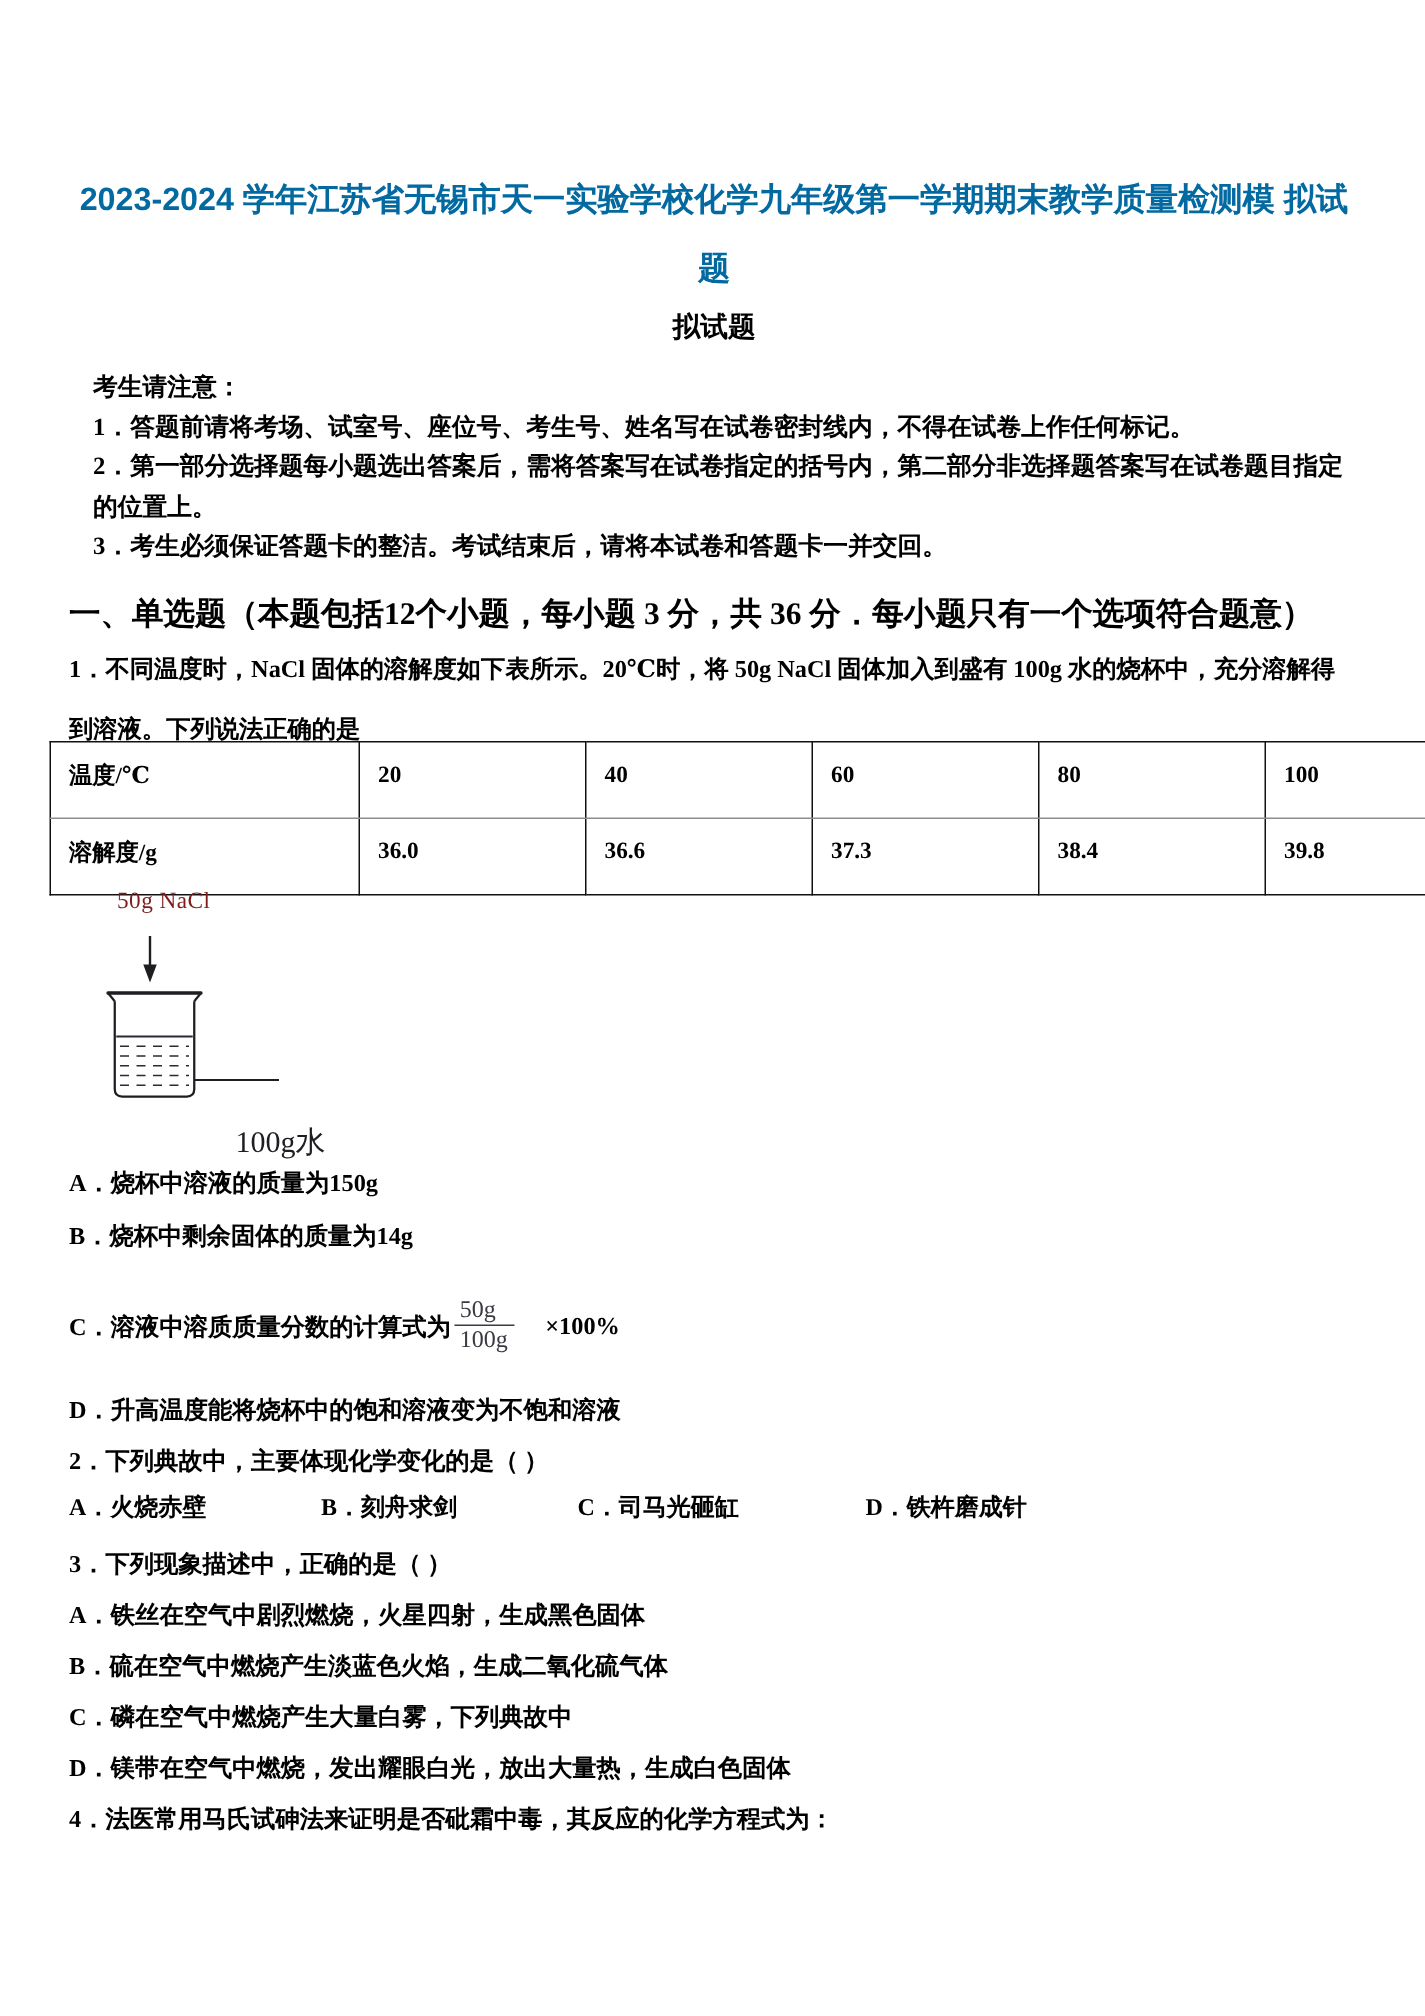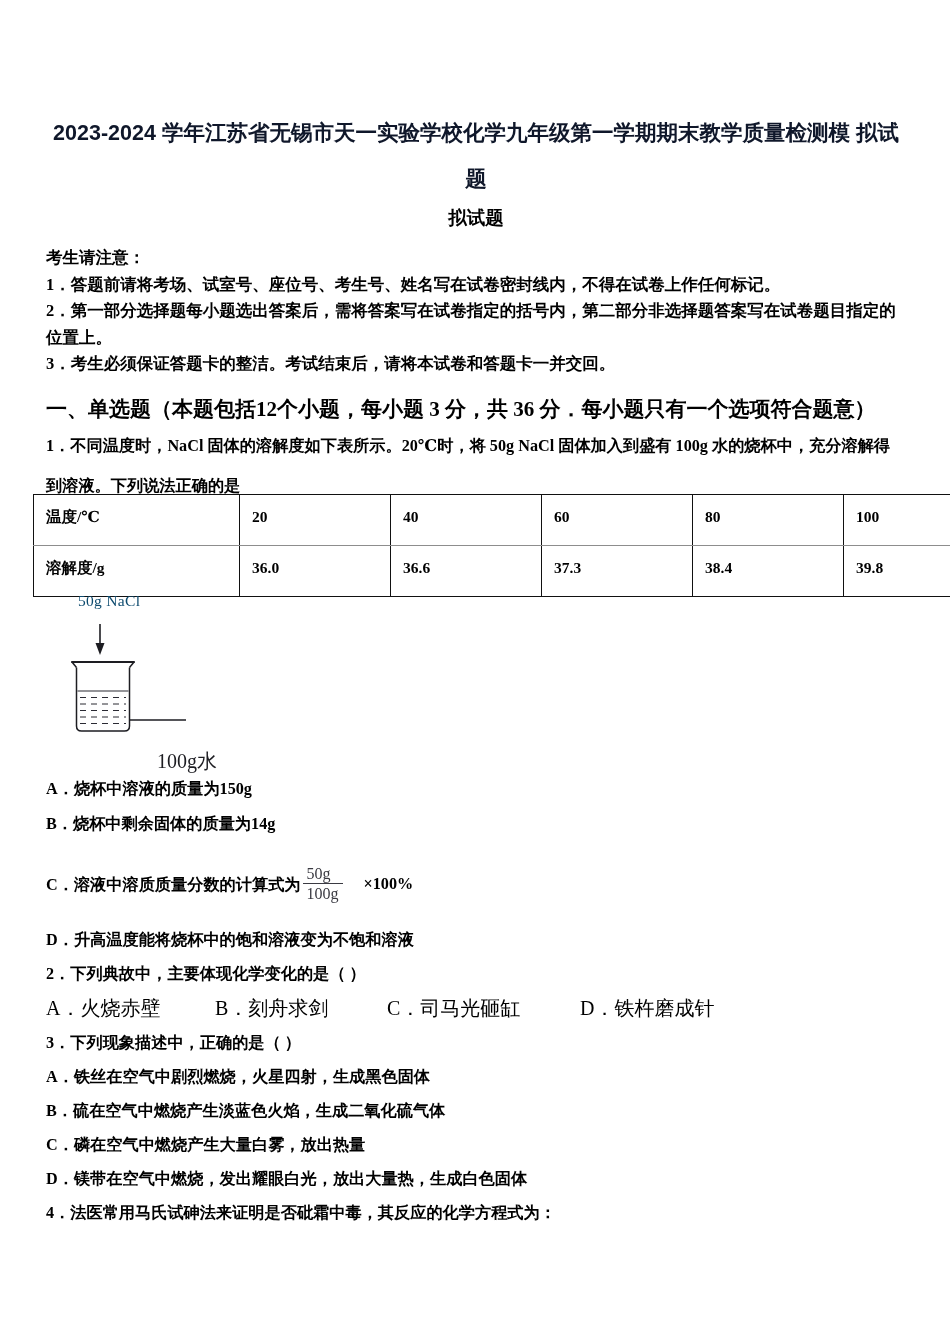--- a/index.html
+++ b/index.html
@@ -29,21 +29,21 @@
     position: absolute;
     left: 46px;
     top: 110px;
     width: 860px;
     font-family: "Liberation Sans", "DejaVu Sans", sans-serif;
     font-weight: bold;
     font-size: 21.5px;
     line-height: 46px;
     text-align: center;
     letter-spacing: 0px;
-    color: #0f172a;
+    color: #0369a1;
   }
   .doc-subtitle {
     position: absolute;
     left: 46px;
     top: 203px;
     width: 860px;
     text-align: center;
     font-family: "Liberation Sans", "DejaVu Sans", sans-serif;
     font-weight: bold;
     font-size: 18.5px;
@@ -54,21 +54,21 @@
   .notice {
     position: absolute;
     left: 46px;
     top: 245px;
     width: 860px;
     font-size: 16.5px;
     line-height: 26.5px;
     font-weight: bold;
     font-family: "Liberation Serif", "DejaVu Serif", serif;
   }
-  .notice-line { white-space: normal; }
+  .notice-line { white-space: normal; margin-left: 16px; }
   .notice-head { margin-bottom: 0px; }
 
   
   .section-head {
     position: absolute;
     left: 46px;
     top: 396px;
     width: 870px;
     font-size: 21px;
     font-weight: bold;
@@ -118,21 +118,21 @@
     top: 592px;
     width: 260px;
     height: 150px;
   }
   .fig-label-nacl {
     position: absolute;
     left: 18px;
     top: 0px;
     font-size: 15.5px;
     font-family: "Liberation Serif", "DejaVu Serif", serif;
-    color: #0c4a6e;
+    color: #7f1d1d;
     letter-spacing: 0.3px;
   }
   .fig-label-water {
     position: absolute;
     left: 97px;
     top: 110px;
     font-size: 20px;
     font-family: "Liberation Serif", "DejaVu Serif", serif;
     color: #1d1d22;
     margin-top: 46px;
@@ -180,22 +180,22 @@
   }
   .frac .num {
     padding: 0 4px 1px 4px;
     border-bottom: 1.3px solid #3a3a42;
   }
   .frac .den { padding: 1px 4px 0 4px; }
   .after-frac { margin-left: 19px; }
 
   .opt-row-inline {
     position: absolute;
-    font-size: 20px;
-    font-weight: normal;
+    font-size: 16px;
+    font-weight: bold;
     white-space: nowrap;
   }
   .opt-row-inline span.slot { display: inline-block; }
 </style>
 </head>
 <body>
 
 <div class="page">
 
   <div class="doc-title">
@@ -291,18 +291,18 @@
   <div class="opt-row-inline" style="left:46px; top:995px;">
     <span class="slot" style="width:164px">A．火烧赤壁</span>
     <span class="slot" style="width:167px">B．刻舟求剑</span>
     <span class="slot" style="width:188px">C．司马光砸缸</span>
     <span class="slot">D．铁杵磨成针</span>
   </div>
 
   <div class="qline" style="left:46px; top:1030px;">3．下列现象描述中，正确的是（     ）</div>
   <div class="opt" style="left:46px; top:1064px;">A．铁丝在空气中剧烈燃烧，火星四射，生成黑色固体</div>
   <div class="opt" style="left:46px; top:1098px;">B．硫在空气中燃烧产生淡蓝色火焰，生成二氧化硫气体</div>
-  <div class="opt" style="left:46px; top:1132px;">C．磷在空气中燃烧产生大量白雾，放出热量</div>
+  <div class="opt" style="left:46px; top:1132px;">C．磷在空气中燃烧产生大量白雾，下列典故中</div>
   <div class="opt" style="left:46px; top:1166px;">D．镁带在空气中燃烧，发出耀眼白光，放出大量热，生成白色固体</div>
 
   <div class="qline" style="left:46px; top:1200px;">4．法医常用马氏试砷法来证明是否砒霜中毒，其反应的化学方程式为：</div>
 
 </div>
 
 </body></html>

